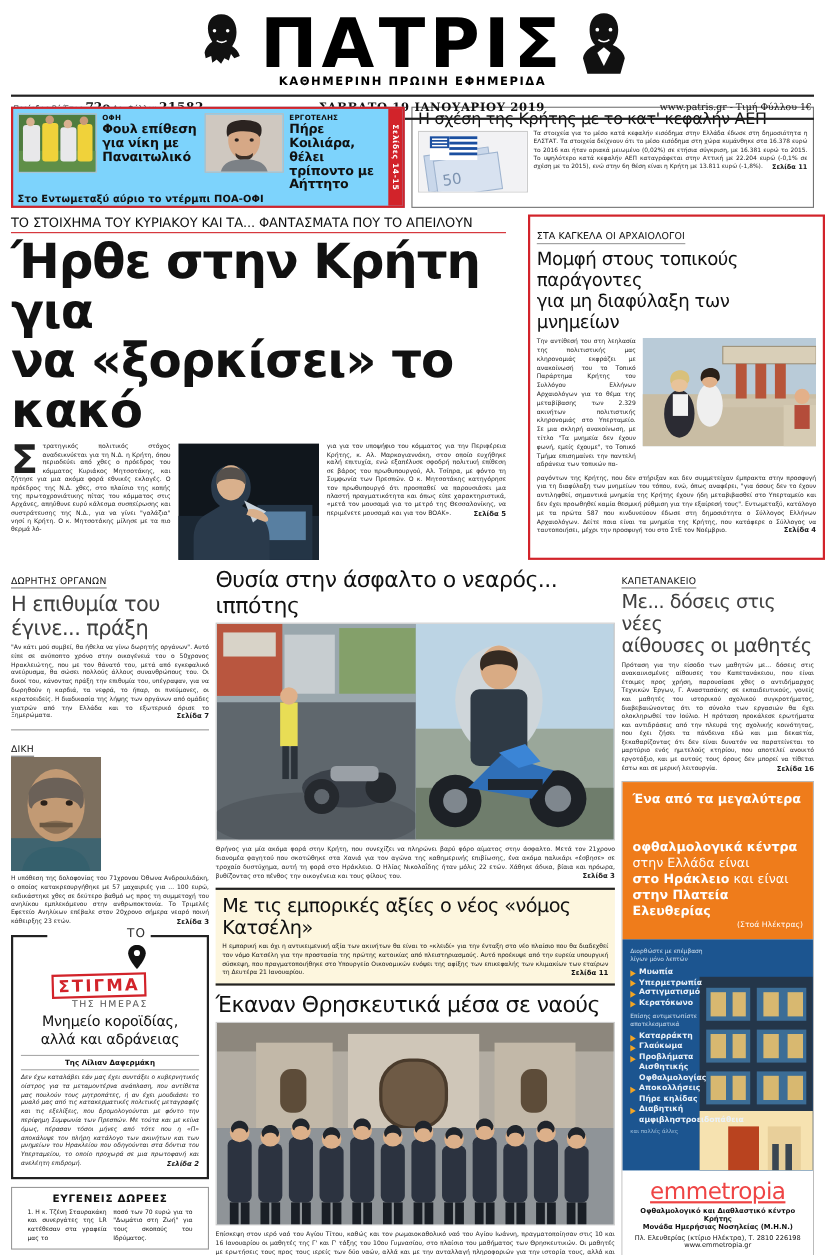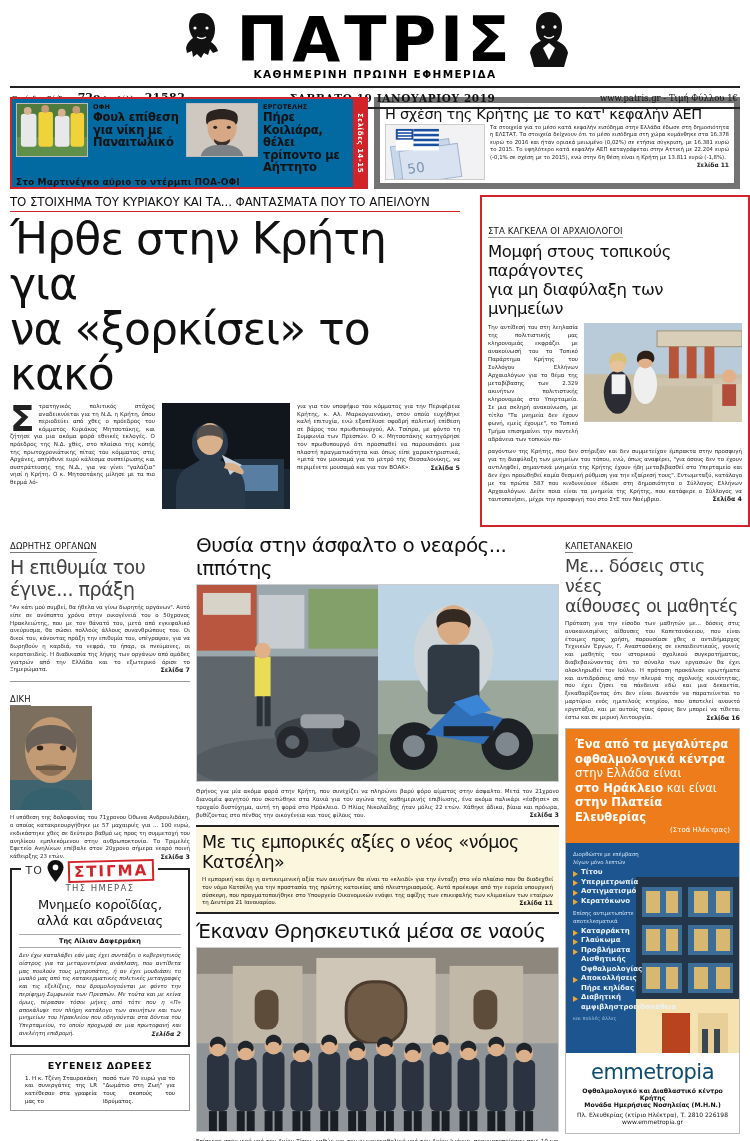--- a/index.html
+++ b/index.html
@@ -39,74 +39,74 @@
   .mast-bar .left b.big { font-size:11px; font-family:"DejaVu Serif", serif; }
   .mast-bar .left b.num { font-size:11px; font-family:"DejaVu Serif", serif; letter-spacing:.5px;}
   .mast-bar .mid { font-family:"DejaVu Serif", serif; font-weight:bold; font-size:10.5px; letter-spacing:.6px; }
   .mast-bar .right { font-family:"DejaVu Serif", serif; font-size:8.5px; }
   .mast-rule-bot { border-top:2px solid #222; }
 
   
   .teasers { display:flex; gap:6px; margin-top:5px; height:92px; }
   .teaser-sport {
     flex:0 0 358px; border:2px solid #d2232a; position:relative;
-    padding:4px 16px 4px 4px; background:#0369a1;
+    padding:4px 16px 4px 4px; background:#7dd3fc;
   }
   .ts-row { display:flex; gap:6px; }
   .ts-cell { display:flex; gap:5px; width:50%; }
   .ts-photo { width:72px; height:54px; flex:0 0 72px; border:1px solid #bbb; overflow:hidden; position:relative; }
   .ts-text { flex:1; min-width:0; }
   .ts-kicker { font-size:6.5px; font-weight:bold; letter-spacing:.2px; color:#111; }
   .ts-head {
     font-size:11.5px; font-weight:bold; line-height:12.5px; color:#111;
     letter-spacing:-.2px;
   }
   .ts-foot { font-size:9px; font-weight:bold; margin-top:3px; letter-spacing:.1px; }
   .ts-pages {
     position:absolute; right:0; top:0; bottom:0; width:13px;
     background:#d2232a; color:#fff; font-size:7px; font-weight:bold;
     writing-mode:vertical-rl; display:flex; align-items:center; justify-content:center;
     letter-spacing:.5px;
   }
   .teaser-econ {
-    flex:1; border:6px solid #737373; padding:3px 5px 3px 5px;
+    flex:1; border:1px solid #737373; padding:3px 5px 3px 5px;
     display:flex; flex-direction:column;
   }
   .te-head { font-size:14.5px; font-weight:normal; letter-spacing:-.3px; line-height:16px; color:#111; }
   .te-body { display:flex; gap:5px; margin-top:2px; }
   .te-photo { width:100px; height:56px; flex:0 0 100px; position:relative; overflow:hidden; border:1px solid #ccc;}
   .te-text { font-size:5.4px; line-height:7.4px; text-align:justify; color:#222; }
   .te-text b { font-weight:bold; }
   .te-page { float:right; font-weight:bold; font-size:6px; }
 
   
   .lead { display:flex; gap:20px; margin-top:6px; }
   .lead-left { flex:1 1 auto; width:455px; }
   .lead-kicker {
     font-size:11.8px; letter-spacing:-.1px; color:#111;
     border-bottom:1.5px solid #d2232a; padding-bottom:2px;
   }
   .lead-head {
-    font-weight:normal; font-size:44px; line-height:45px;
+    font-weight:bold; font-size:44px; line-height:45px;
     letter-spacing:-1px; margin-top:4px; color:#111;
     font-family:"DejaVu Sans", sans-serif;
   }
   .lead-body { display:flex; gap:7px; margin-top:7px; }
   .lb-col { font-size:5.6px; line-height:7.6px; text-align:justify; color:#222; }
   .lb-col.c1 { width:145px; }
   .lb-col.c3 { width:163px; }
   .lb-photo { width:128px; height:106px; position:relative; overflow:hidden; flex:0 0 128px; }
   .dropcap {
     float:left; font-size:36px; line-height:28px; font-weight:bold;
     padding:2px 4px 0 0; font-family:"DejaVu Sans", sans-serif;
   }
   .page-ref { font-weight:bold; font-size:6.3px; float:right; }
 
   .lead-right {
-    flex:0 0 270px; border:2px solid #d2232a; padding:22px 6px;
+    flex:0 0 270px; border:2px solid #d2232a; padding:5px 6px;
   }
   .lr-kicker { font-size:8.6px; letter-spacing:.1px; border-bottom:1px solid #999; padding-bottom:1px; display:inline-block;}
   .lr-head { font-size:16.5px; line-height:19px; margin-top:4px; letter-spacing:-.4px; color:#111; }
   .lr-body { margin-top:5px; }
   .lr-top { display:flex; gap:6px; }
   .lr-text { font-size:5.5px; line-height:8px; text-align:justify; color:#222; }
   .lr-col { width:90px; flex:0 0 90px; }
   .lr-photo { flex:1; height:100px; position:relative; overflow:hidden; }
 
   
@@ -121,22 +121,22 @@
   .sec-head.sm { font-size:17.5px; line-height:20px; }
   .sec-text { font-size:5.5px; line-height:7.8px; text-align:justify; margin-top:4px; color:#222; }
   .hr-thin { border-top:1px solid #999; margin:6px 0 5px; }
 
   .trial-wrap { display:flex; gap:5px; }
   .trial-head { font-size:19px; line-height:22px; letter-spacing:-.5px; }
   .trial-photo { width:82px; height:104px; flex:0 0 82px; position:relative; overflow:hidden; }
 
   
   .stigma { border:2px solid #222; padding:6px 7px 7px; margin-top:4px; position:relative; }
-  .stigma-top { display:flex; align-items:center; justify-content:center; gap:4px; margin-top:-16px;
-                background:#fff; padding:0 4px; width:fit-content; margin-left:auto; margin-right:auto;}
+  .stigma-top { display:flex; align-items:flex-end; justify-content:center; gap:4px; margin-top:-16px;
+                background:#fff; padding:0 4px; width:fit-content; margin-left:auto; margin-right:auto;flex-direction:column;}
   .stigma-to { font-size:11px; letter-spacing:1px; color:#333; }
   .pin { width:17px; height:22px; position:relative; }
   .stigma-word {
     border:2px solid #d2232a; color:#d2232a; font-weight:bold; font-size:15px;
     letter-spacing:2px; padding:0 4px; line-height:18px; transform:rotate(-1.5deg);
   }
   .stigma-day { text-align:center; font-size:8.5px; color:#555; letter-spacing:1.4px; margin-top:1px;}
   .stigma-head { text-align:center; font-size:13px; line-height:16px; margin-top:4px; letter-spacing:-.2px;}
   .stigma-by { text-align:center; font-size:6.5px; font-weight:bold; border-top:1px solid #aaa; border-bottom:1px solid #aaa;
                margin-top:5px; padding:2px 0; }
@@ -155,37 +155,37 @@
   .katseli { background:#fdf6de; border-top:2px solid #222; border-bottom:2px solid #222; padding:5px 6px; margin-top:6px;}
   .katseli-head { font-size:17.5px; line-height:20px; letter-spacing:-.5px; }
   .katseli-text { font-size:5.5px; line-height:7.8px; text-align:justify; margin-top:4px; }
 
   .mid-photo2 { width:100%; height:185px; position:relative; overflow:hidden; margin-top:4px; border:1px solid #ccc; }
 
   
   .ad { margin-top:7px; border:1px solid #bbb; }
   .ad-orange { background:#ef7c1b; padding:8px 9px 9px; color:#fff; }
   .ad-l1 { font-size:11.5px; line-height:14.5px; font-weight:bold; }
-  .ad-l2 { font-size:11.5px; line-height:14.5px; font-weight:bold; }
+  .ad-l2 { font-size:11.5px; line-height:14.5px; font-weight:bold;margin-top:29px; }
   .ad-l3 { font-size:11.5px; line-height:14.5px; font-weight:normal; }
   .ad-l4 { font-size:11.5px; line-height:14.5px; }
   .ad-l4 b { font-weight:bold; }
   .ad-l5 { font-size:11.5px; line-height:14.5px; font-weight:bold; }
   .ad-note { text-align:right; font-size:7px; margin-top:2px; }
   .ad-blue { position:relative; height:210px; background:linear-gradient(135deg,#1b4f86 0%,#27639e 45%,#2f76b5 100%); overflow:hidden; }
   .ad-list { position:absolute; left:7px; top:8px; width:80px; color:#dfeaf5; font-size:6.2px; line-height:9px; z-index:3;}
   .ad-list .hdr { font-size:5.4px; line-height:7.4px; margin-bottom:2px; color:#cfe0f0;}
   .ad-list .it { font-weight:bold; font-size:7px; line-height:9.5px; padding-left:8px; position:relative; color:#eaf2fa;}
   .ad-list .it:before {
     content:""; position:absolute; left:0; top:2.8px;
     border-left:5px solid #f5a623; border-top:3px solid transparent; border-bottom:3px solid transparent;
   }
   .ad-list .tail { font-size:5px; color:#9fc0dd; margin-top:2px;}
   .ad-white { background:#fff; padding:7px 6px 8px; text-align:center; }
-  .ad-logo { font-size:21px; letter-spacing:-.5px; color:#0c4a6e; font-family:"DejaVu Sans", sans-serif; }
+  .ad-logo { font-size:21px; letter-spacing:-.5px; color:#ef4444; font-family:"DejaVu Sans", sans-serif;text-decoration:underline; }
   .ad-line1 { font-size:6.2px; font-weight:bold; margin-top:3px; }
   .ad-line2 { font-size:6.2px; font-weight:bold; }
   .ad-line3 { font-size:6px; margin-top:3px; }
   .ad-line4 { font-size:6px; }
 
   
   .ph { position:absolute; inset:0; }
 </style>
 </head>
 <body>
@@ -266,21 +266,21 @@
               <path d="M14 54c2-9 10-12 22-12s20 3 22 12z" fill="#7c8186"></path>
             </svg>
           </div>
           <div class="ts-text">
             <div class="ts-kicker">ΕΡΓΟΤΕΛΗΣ</div>
             <div class="ts-head">Πήρε Κοιλιάρα, θέλει τρίποντο με Αήττητο</div>
           </div>
         </div>
 
       </div>
-      <div class="ts-foot">Στο Μαρτινέγκο αύριο το ντέρμπι ΠΟΑ-ΟΦΙ</div>
+      <div class="ts-foot">Στο Εντωμεταξύ αύριο το ντέρμπι ΠΟΑ-ΟΦΙ</div>
       <div class="ts-pages">Σελίδες 14-15</div>
     </div>
 
     <div class="teaser-econ">
       <div class="te-head">Η σχέση της Κρήτης με το κατ' κεφαλήν ΑΕΠ</div>
       <div class="te-body">
         <div class="te-photo">
           <svg class="ph" viewBox="0 0 100 56" preserveAspectRatio="none">
             <rect width="100" height="56" fill="#f2f2f4"></rect>
             <g transform="rotate(-8 50 30)">
@@ -665,21 +665,21 @@
             <rect x="70" y="156" width="103" height="54" fill="#f6e2b0"></rect>
             <rect x="96" y="170" width="28" height="40" fill="#b9431f"></rect>
             <rect x="132" y="170" width="30" height="40" fill="#e8cf9a"></rect>
             <g fill="#3a4652">
               <rect x="136" y="186" width="6" height="24"></rect>
                 <rect x="148" y="186" width="6" height="24"></rect>
             </g>
           </svg>
           <div class="ad-list">
             <div class="hdr">Διορθώστε με επέμβαση λίγων μόνο λεπτών</div>
-            <div class="it">Τίτου</div>
+            <div class="it">Μυωπία</div>
             <div class="it">Υπερμετρωπία</div>
             <div class="it">Αστιγματισμό</div>
             <div class="it">Κερατόκωνο</div>
             <div class="hdr" style="margin-top:4px">Επίσης αντιμετωπίστε αποτελεσματικά</div>
             <div class="it">Καταρράκτη</div>
             <div class="it">Γλαύκωμα</div>
             <div class="it">Προβλήματα Αισθητικής Οφθαλμολογίας</div>
             <div class="it">Αποκολλήσεις Πήρε κηλίδας</div>
             <div class="it">Διαβητική αμφιβληστροειδοπάθεια</div>
             <div class="tail">και πολλές άλλες</div>

